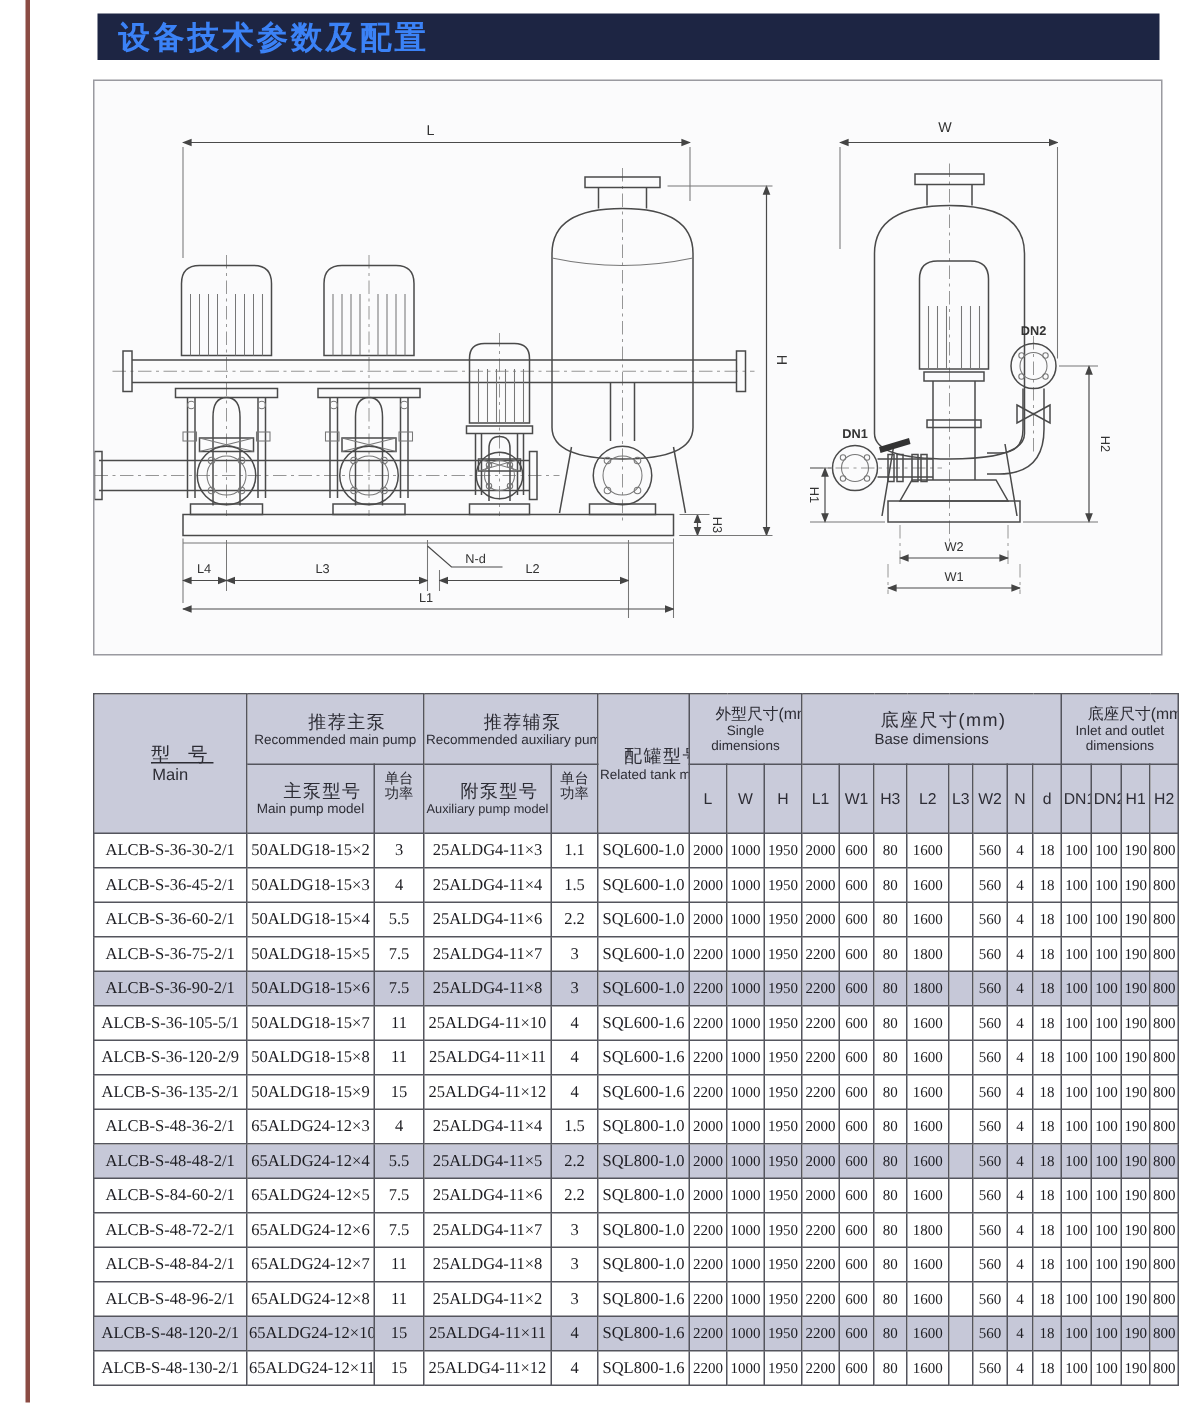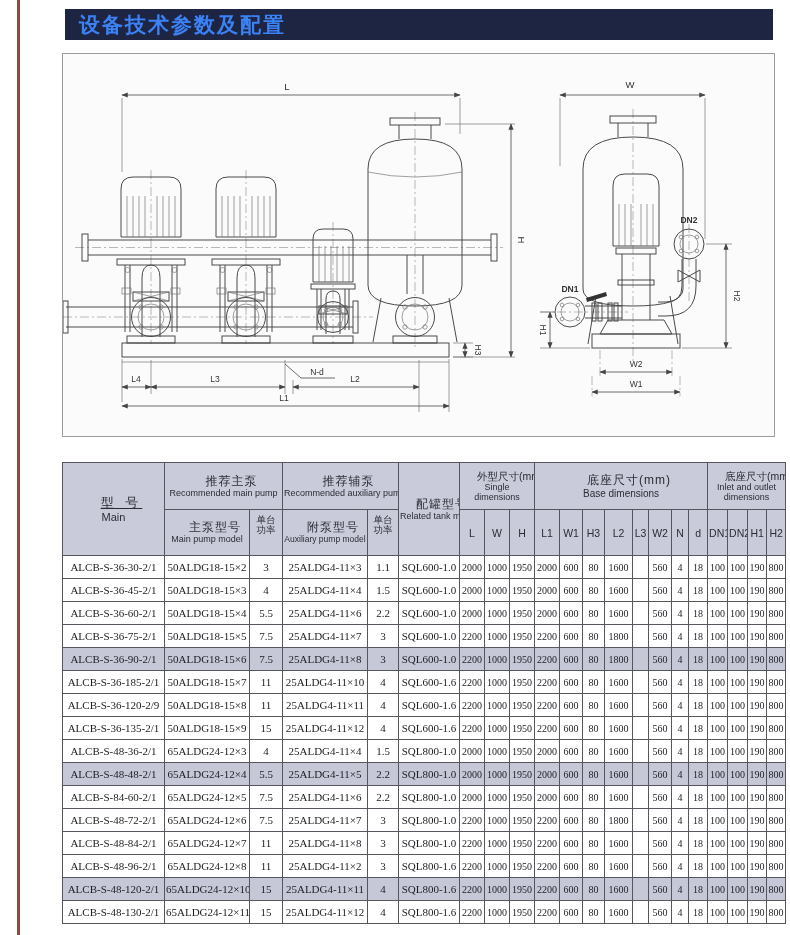--- a/index.html
+++ b/index.html
@@ -435,21 +435,21 @@
         <td class="c-num"></td>
         <td class="c-num">560</td>
         <td class="c-num">4</td>
         <td class="c-num">18</td>
         <td class="c-num">100</td>
         <td class="c-num">100</td>
         <td class="c-num">190</td>
         <td class="c-num">800</td>
       </tr>
       <tr>
-        <td class="c-txt">ALCB-S-36-185-2/1</td>
+        <td class="c-txt">ALCB-S-36-105-5/1</td>
         <td class="c-txt">50ALDG18-15×7</td>
         <td class="c-txt">11</td>
         <td class="c-txt">25ALDG4-11×10</td>
         <td class="c-txt">4</td>
         <td class="c-txt">SQL600-1.6</td>
         <td class="c-num">2200</td>
         <td class="c-num">1000</td>
         <td class="c-num">1950</td>
         <td class="c-num">2200</td>
         <td class="c-num">600</td>

